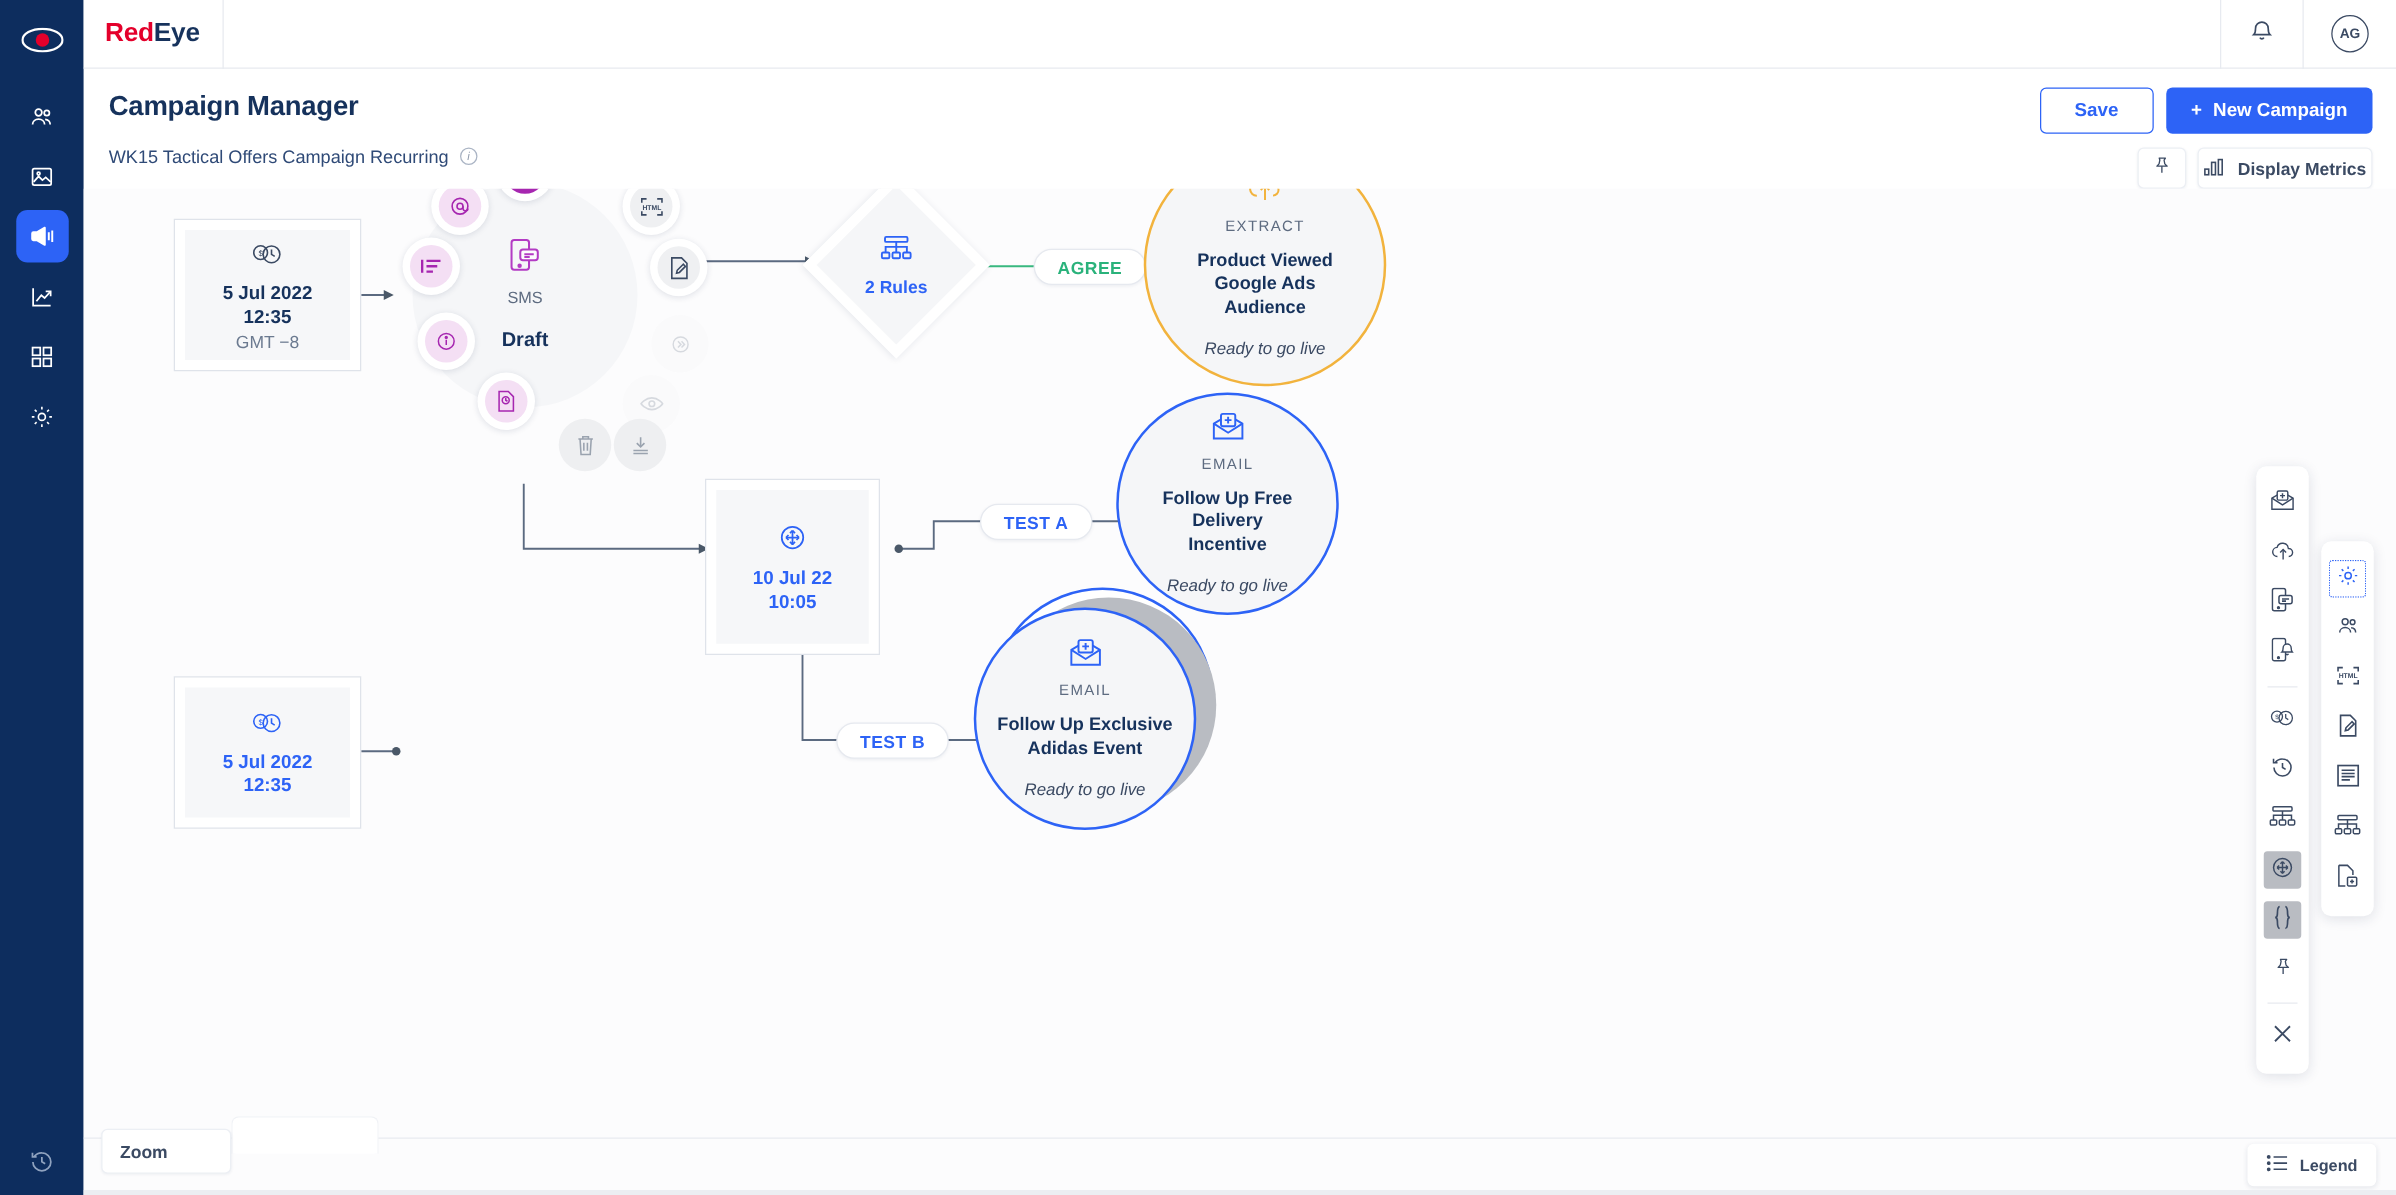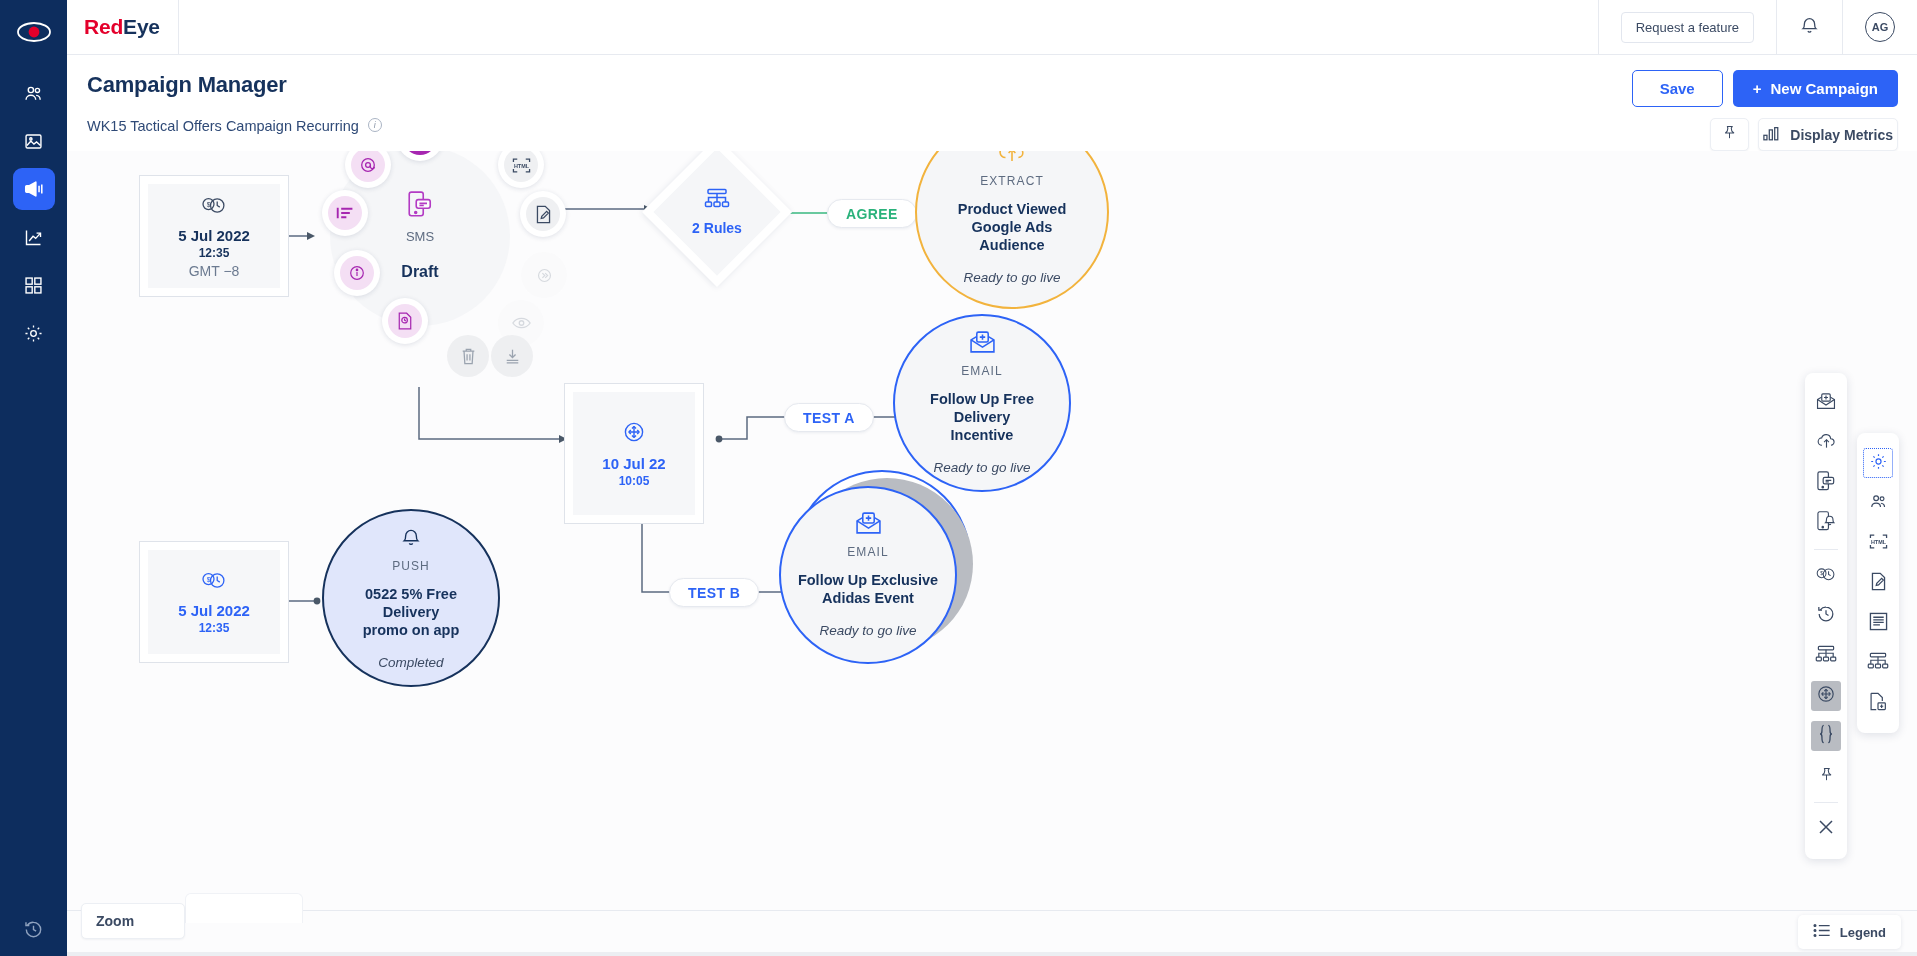--- a/index.html
+++ b/index.html
@@ -95,21 +95,21 @@
   .sched {
     width: 150px; height: 122px; background:#fff; border:1px solid #dfe3ea;
     padding: 8px; display:flex;
   }
   .sched-inner {
     flex:1; background:#f6f7f9; display:flex; flex-direction:column;
     align-items:center; justify-content:center; gap: 2px;
   }
   .sched-ic { margin-bottom: 5px; }
   .sched-l1 { font-size: 15px; font-weight: 700; }
-  .sched-l2 { font-size: 12px; font-weight: 700; }
+  .sched-l2 { font-size: 15px; font-weight: 700; }
   .sched-l3 { font-size: 14px; color:#6b7a90; font-weight:400; margin-top:1px;}
   .sched.blue .sched-l1, .sched.blue .sched-l2 { color:#2d63f6; }
 
   
   .circ {
     border-radius: 50%; display:flex; flex-direction:column;
     align-items:center; justify-content:center; text-align:center;
   }
   .circ .ic { margin-bottom: 6px; }
   .circ .kind { font-size: 12px; letter-spacing: 1.1px; color:#5d6b80; margin-bottom: 12px;}
@@ -285,23 +285,20 @@
 
   <div class="main">
 
     <div class="topbar">
       <div class="brand">
         <span class="red">Red</span><span class="eye">Eye</span>
       </div>
       <div class="brand-div"></div>
       <div class="top-right">
         <div class="top-cell">
-          <button class="req-btn">Request a feature</button>
-        </div>
-        <div class="top-cell">
           <span>
             <svg width="21" height="21" viewBox="0 0 24 24" fill="none" stroke="#3b4a63" stroke-width="1.5">
                 <path d="M6.2 10a5.8 5.8 0 0111.6 0c0 4.2 1.6 5.6 1.6 5.6H4.6S6.2 14.2 6.2 10z"></path>
                 <path d="M10.2 18.4a2 2 0 003.6 0"></path>
               </svg>
           </span>
         </div>
         <div class="top-cell">
           <div class="avatar">AG</div>
         </div>
@@ -605,36 +602,20 @@
                 <text x="9" y="14" font-size="7" fill="#2d63f6" stroke="none" text-anchor="middle" font-family="Liberation Sans">$</text>
                 <circle cx="18.5" cy="12.5" r="7.3"></circle>
                 <path d="M18.5 8.2v4.3l2.8 1.8"></path>
               </svg>
           </span>
           <div class="sched-l1">5 Jul 2022</div>
           <div class="sched-l2">12:35</div>
         </div>
       </div>
 
-      <div class="node" style="left:255px; top:358px;">
-        <div class="circ" style="width:178px;height:178px;background:#e0e6fb;border:2.4px solid #16325c;">
-          <span class="ic">
-            <svg width="22" height="23" viewBox="0 0 24 24" fill="none" stroke="#16325c" stroke-width="1.5">
-                <path d="M6.2 10a5.8 5.8 0 0111.6 0c0 4.2 1.6 5.6 1.6 5.6H4.6S6.2 14.2 6.2 10z"></path>
-                <path d="M10.2 18.4a2 2 0 003.6 0"></path>
-              </svg>
-          </span>
-          <div class="kind">PUSH</div>
-          <div class="nm" style="padding:0 14px;">
-            <span>0522 5% Free Delivery</span><br>
-            <span>promo on app</span>
-          </div>
-          <div class="st">Completed</div>
-        </div>
-      </div>
 
       <div class="tbar tbar-a">
         <div class="tb-item">
           <span>
             <svg width="20" height="17" viewBox="0 0 26 22" fill="none" stroke="#3b4a63" stroke-width="1.5">
                 <path d="M2 8.5l11-6.5 11 6.5V20H2z"></path>
                 <rect x="7.5" y="1" width="11" height="9.5" rx="1.5" fill="#fff"></rect>
                 <path d="M13 3.2v5.2M10.4 5.8h5.2"></path>
                 <path d="M2 8.5l11 7 11-7"></path>
               </svg>

